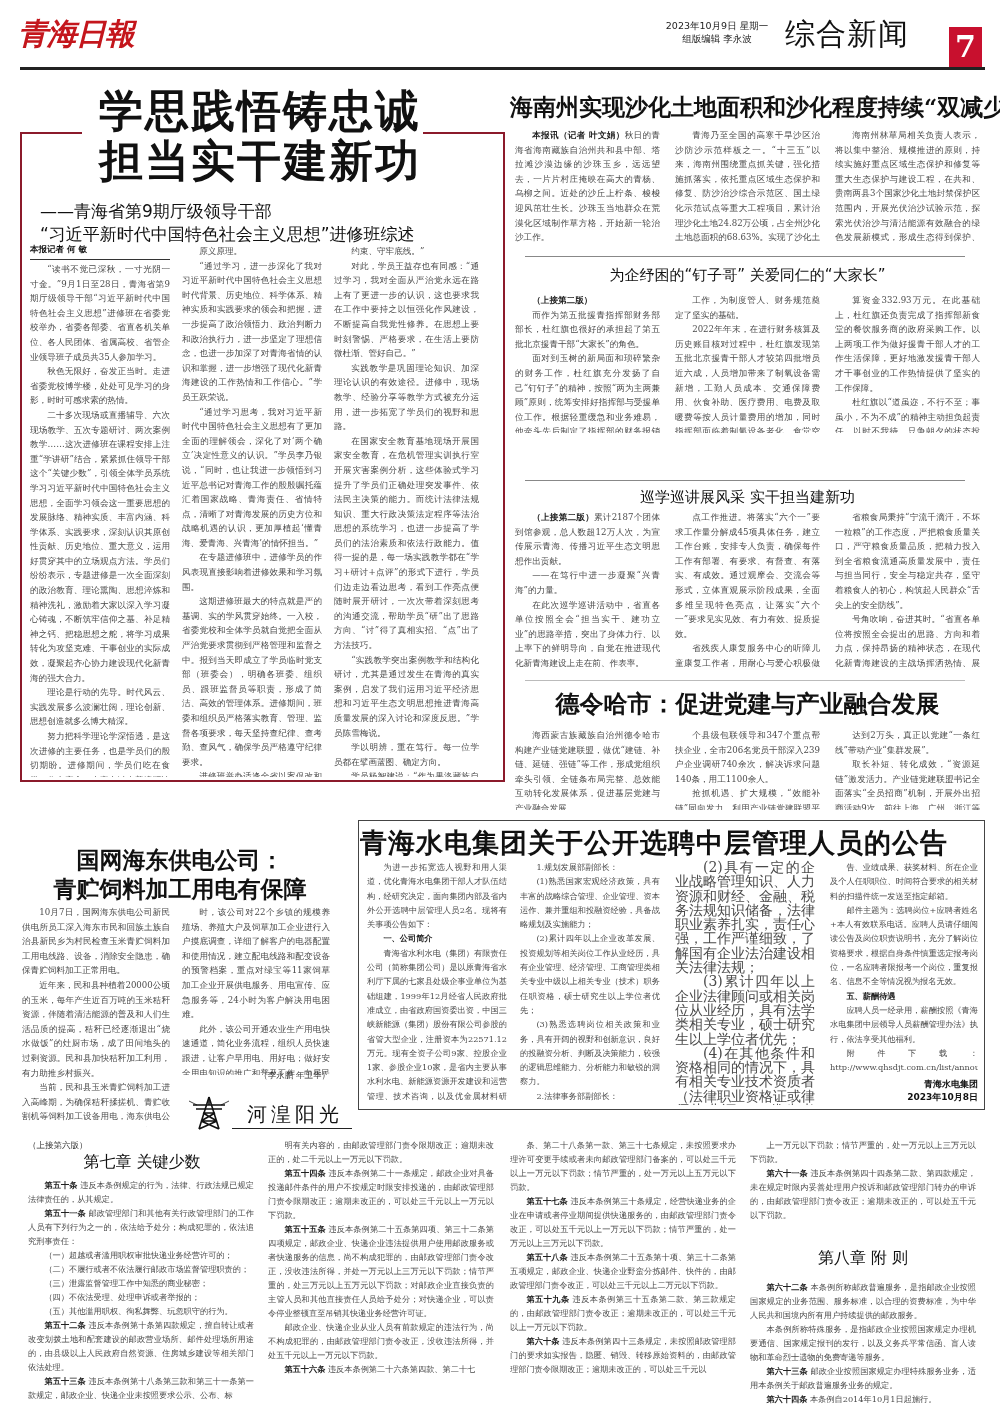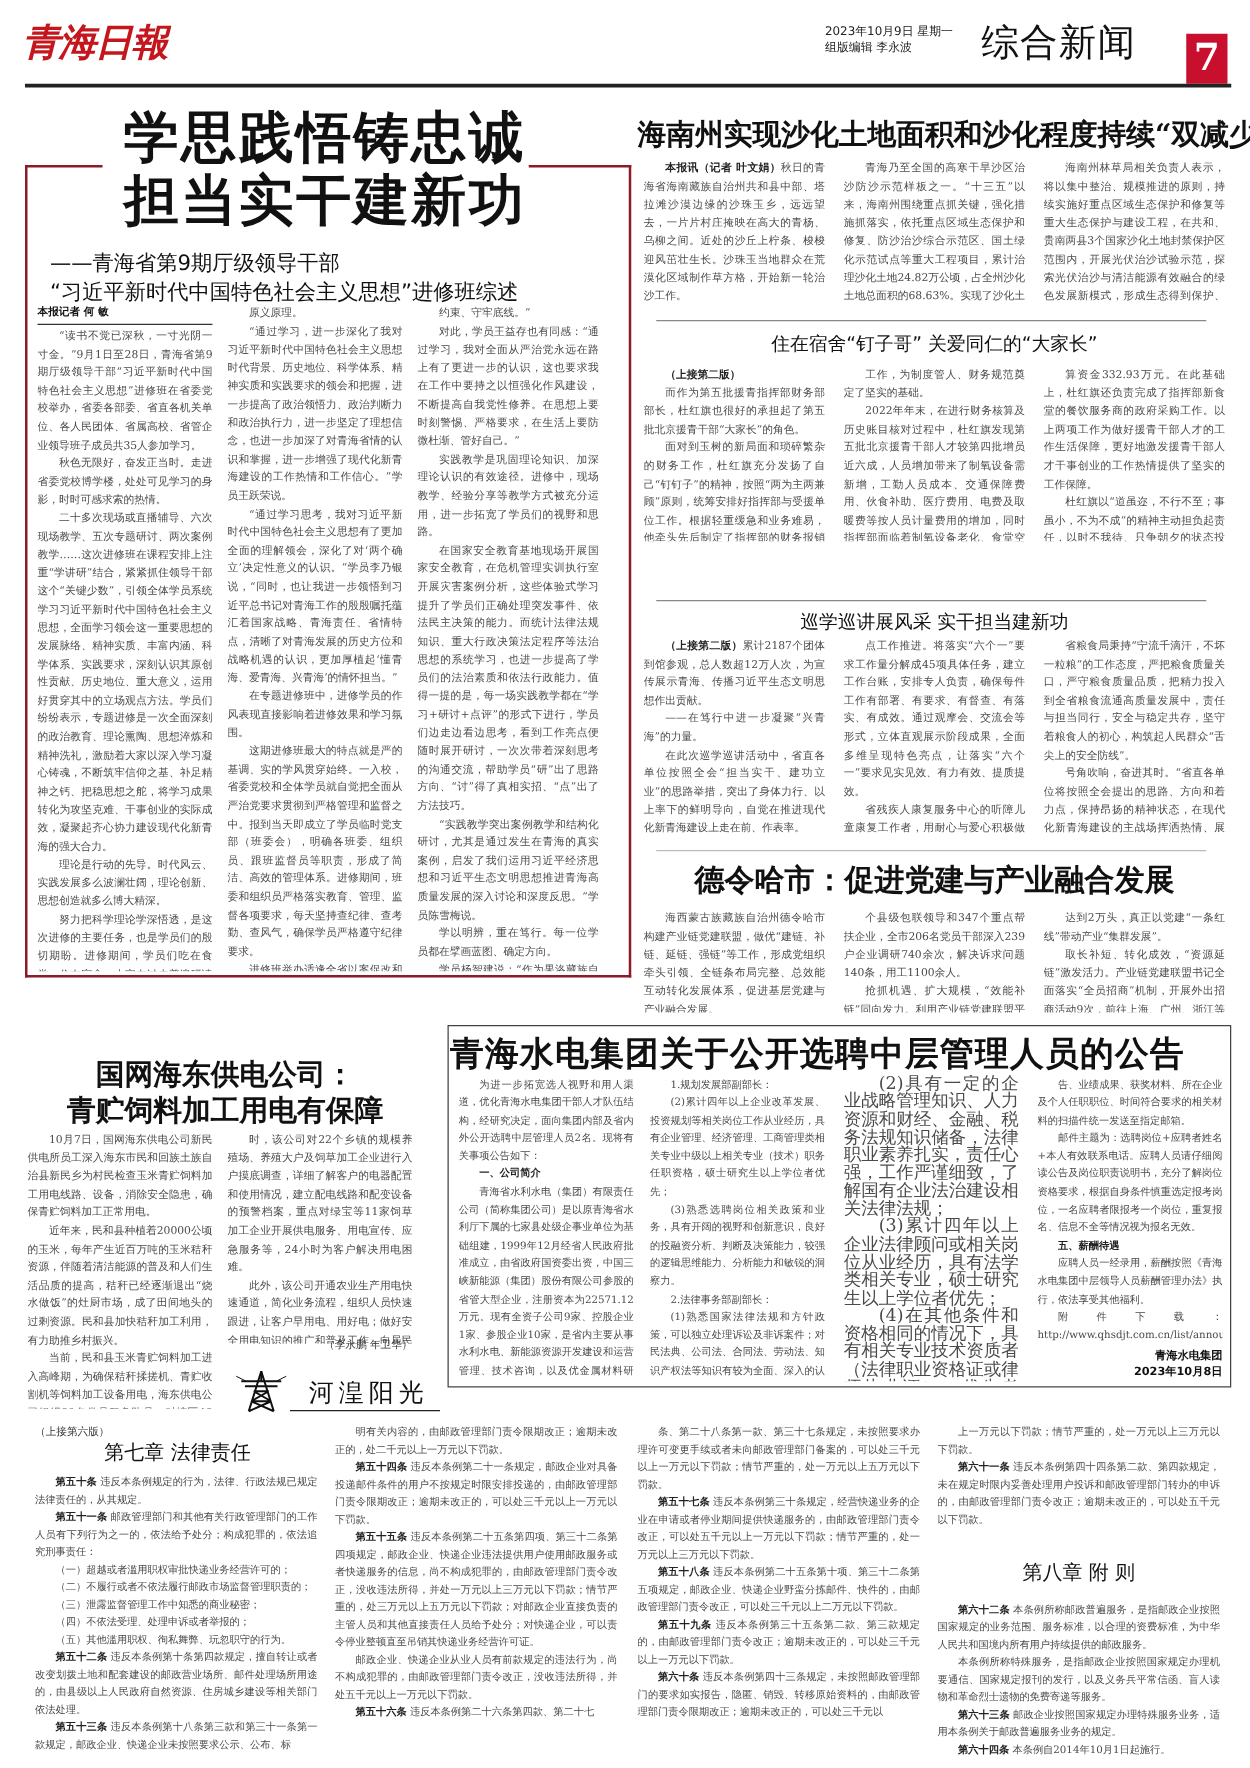--- a/index.html
+++ b/index.html
@@ -1,20 +1,20 @@
 <!DOCTYPE html>
 <html><head>
 <meta charset="utf-8">
 <style>
 *{box-sizing:border-box;margin:0;padding:0}
 html,body{width:1000px;height:1414px;background:#fff;overflow:hidden}
 body{position:relative;font-family:"DejaVu Serif","Liberation Serif",serif;color:#333}
 .abs{position:absolute}
 .masthead-logo{left:18px;top:14px;font-family:"DejaVu Serif",serif;font-size:30px;font-weight:bold;color:#c4161c;font-style:italic;letter-spacing:-1px}
-.date-line{left:660px;top:19px;font-family:"DejaVu Sans",sans-serif;font-size:9.5px;color:#222;text-align:left;line-height:13px;width:114px}
+.date-line{left:660px;top:19px;font-family:"DejaVu Sans",sans-serif;font-size:9.5px;color:#222;text-align:center;line-height:13px;width:114px}
 .section-name{left:785px;top:14px;font-family:"DejaVu Sans",sans-serif;font-size:30px;color:#111;letter-spacing:1px}
 .page-num{left:949px;top:27px;width:33px;height:40px;background:#c8102e;color:#fff;font-family:"DejaVu Serif",serif;font-weight:bold;font-size:30px;text-align:center;line-height:40px}
 .top-rule{left:20px;top:67px;width:965px;height:3px;background:#222}
 .col{font-size:8.6px;line-height:14.6px;text-align:justify;color:#4a4a4a;overflow:hidden}
 .col p{text-indent:2em}
 .col b{color:#222}
 .lead-title{left:60px;top:86px;width:400px;text-align:center;font-family:Liberation Sans, sans-serif;font-weight:bold;font-size:44px;line-height:50px;color:#111;letter-spacing:2px}
 .lead-box{left:20px;top:132px;width:485px;height:650px;border:2px solid #8b1a2b;border-top:none}
 .lead-box-top-l{left:20px;top:132px;width:62px;height:2px;background:#8b1a2b}
 .lead-box-top-r{left:423px;top:132px;width:82px;height:2px;background:#8b1a2b}
@@ -87,21 +87,21 @@
     <p>上个世纪六七十年代，沙珠玉是黄河上游风沙危害最严重的地区之一。经过40多年的艰苦奋战，沙珠玉成为</p>
   </div>
 <div class="abs col" style="left:675px;top:128px;width:145px;height:118px">
     <p>青海乃至全国的高寒干旱沙区治沙防沙示范样板之一。“十三五”以来，海南州围绕重点抓关键，强化措施抓落实，依托重点区域生态保护和修复、防沙治沙综合示范区、国土绿化示范试点等重大工程项目，累计治理沙化土地24.82万公顷，占全州沙化土地总面积的68.63%。实现了沙化土地面积和沙化程度持续“双减少”，森林覆盖率、草原植被覆盖度“双提高”的目标。</p>
   </div>
 <div class="abs col" style="left:835px;top:128px;width:145px;height:118px">
     <p>海南州林草局相关负责人表示，将以集中整治、规模推进的原则，持续实施好重点区域生态保护和修复等重大生态保护与建设工程，在共和、贵南两县3个国家沙化土地封禁保护区范围内，开展光伏治沙试验示范，探索光伏治沙与清洁能源有效融合的绿色发展新模式，形成生态得到保护、产业得到发展、民生得到改善及乡村振兴和民族团结进步高效融合的“海南经验”“海南样板”。</p>
   </div>
 <div class="abs rule" style="left:525px;top:256px;width:440px"></div>
 
-<div class="abs h-sans" style="left:510px;top:266px;width:475px;font-size:15px">住在宿舍“钉子哥”  关爱同仁的“大家长”</div>
+<div class="abs h-sans" style="left:510px;top:266px;width:475px;font-size:15px">为企纾困的“钉子哥”  关爱同仁的“大家长”</div>
 <div class="abs col" style="left:515px;top:293px;width:145px;height:140px">
     <p><b>（上接第二版）</b></p>
     <p>而作为第五批援青指挥部财务部部长，杜红旗也很好的承担起了第五批北京援青干部“大家长”的角色。</p>
     <p>面对到玉树的新局面和琐碎繁杂的财务工作，杜红旗充分发扬了自己“钉钉子”的精神，按照“两为主两兼顾”原则，统筹安排好指挥部与受援单位工作。根据轻重缓急和业务难易，他牵头先后制定了指挥部的财务报销办法，完成了《指挥部接受捐赠管理办法》《指挥部课题经费管理办法》《指挥部政府购买服务负面清单》以及《指挥部政府购买服务指导性目录》等规定的落地出台，有效加强了指挥部的财务管理基础</p>
   </div>
 <div class="abs col" style="left:675px;top:293px;width:145px;height:140px">
     <p>工作，为制度管人、财务规范奠定了坚实的基础。</p>
     <p>2022年年末，在进行财务核算及历史账目核对过程中，杜红旗发现第五批北京援青干部人才较第四批增员近六成，人员增加带来了制氧设备需新增，工勤人员成本、交通保障费用、伙食补助、医疗费用、电费及取暖费等按人员计量费用的增加，同时指挥部面临着制氧设备老化、食堂空间狭小需更新改造等诸多困难，原有的预算已无法覆盖现有的日常支出。于是杜红旗主动牵头，会同指挥部相关部室科学测算2022年预算追加量，经过科学严谨的测算和有理有据的申报，最终指挥部获批追加预</p>
   </div>
 <div class="abs col" style="left:835px;top:293px;width:145px;height:140px">
@@ -167,20 +167,21 @@
 
 <div class="abs ad-box"></div>
 <div class="abs ad-title">青海水电集团关于公开选聘中层管理人员的公告</div>
 <div class="abs col" style="left:367px;top:860px;width:140px;height:245px;font-size:8.2px;line-height:14.3px">
     <p>为进一步拓宽选人视野和用人渠道，优化青海水电集团干部人才队伍结构，经研究决定，面向集团内部及省内外公开选聘中层管理人员2名。现将有关事项公告如下：</p>
     <p><b>一、公司简介</b></p>
     <p>青海省水利水电（集团）有限责任公司（简称集团公司）是以原青海省水利厅下属的七家县处级企事业单位为基础组建，1999年12月经省人民政府批准成立，由省政府国资委出资，中国三峡新能源（集团）股份有限公司参股的省管大型企业，注册资本为22571.12万元。现有全资子公司9家、控股企业1家、参股企业10家，是省内主要从事水利水电、新能源资源开发建设和运营管理、技术咨询，以及优金属材料研发、生产的国有企业。</p>
   </div>
 <div class="abs col" style="left:520px;top:860px;width:140px;height:245px;font-size:8.2px;line-height:14.3px">
     <p>1.规划发展部副部长：</p>
+    <p>(1)熟悉国家宏观经济政策，具有丰富的战略综合管理、企业管理、资本运作、兼并重组和投融资经验，具备战略规划及实施能力；</p>
     <p>(2)累计四年以上企业改革发展、投资规划等相关岗位工作从业经历，具有企业管理、经济管理、工商管理类相关专业中级以上相关专业（技术）职务任职资格，硕士研究生以上学位者优先；</p>
     <p>(3)熟悉选聘岗位相关政策和业务，具有开阔的视野和创新意识，良好的投融资分析、判断及决策能力，较强的逻辑思维能力、分析能力和敏锐的洞察力。</p>
     <p>2.法律事务部副部长：</p>
     <p>(1)熟悉国家法律法规和方针政策，可以独立处理诉讼及非诉案件；对民法典、公司法、合同法、劳动法、知识产权法等知识有较为全面、深入的认识和掌握，具备良好的口头表达能力和文字写作功底；</p>
   </div>
 <div class="abs col" style="left:675px;top:860px;width:140px;height:245px;font-size:14px;line-height:14.3px">
     <p>(2)具有一定的企业战略管理知识、人力资源和财经、金融、税务法规知识储备，法律职业素养扎实，责任心强，工作严谨细致，了解国有企业法治建设相关法律法规；</p>
     <p>(3)累计四年以上企业法律顾问或相关岗位从业经历，具有法学类相关专业，硕士研究生以上学位者优先；</p>
     <p>(4)在其他条件和资格相同的情况下，具有相关专业技术资质者（法律职业资格证或律师执业证），优先考虑。</p>
     <p><b>四、报名</b></p>
@@ -193,21 +194,21 @@
     <p>应聘人员一经录用，薪酬按照《青海水电集团中层领导人员薪酬管理办法》执行，依法享受其他福利。</p>
     <p>附件下载：http://www.qhsdjt.com.cn/list/announcet/6771.html</p>
     <p>邮箱地址：qlsdjtzzrsb@163.com</p>
   </div>
 <div class="abs ad-sign" style="left:830px;top:1078px;width:148px">
   <div>青海水电集团</div>
   <div>2023年10月8日</div>
 </div>
 
 <div class="abs continue" style="left:28px;top:1140px">（上接第六版）</div>
-<div class="abs law-h" style="left:22px;top:1152px;width:240px">第七章  法律责任</div>
+<div class="abs law-h" style="left:22px;top:1152px;width:240px">第七章  关键少数</div>
 <div class="abs col" style="left:28px;top:1178px;width:226px;height:236px;font-size:8.2px;line-height:14px">
     <p><b>第五十条</b> 违反本条例规定的行为，法律、行政法规已规定法律责任的，从其规定。</p>
     <p><b>第五十一条</b> 邮政管理部门和其他有关行政管理部门的工作人员有下列行为之一的，依法给予处分；构成犯罪的，依法追究刑事责任：</p>
     <p>（一）超越或者滥用职权审批快递业务经营许可的；</p>
     <p>（二）不履行或者不依法履行邮政市场监督管理职责的；</p>
     <p>（三）泄露监督管理工作中知悉的商业秘密；</p>
     <p>（四）不依法受理、处理申诉或者举报的；</p>
     <p>（五）其他滥用职权、徇私舞弊、玩忽职守的行为。</p>
     <p><b>第五十二条</b> 违反本条例第十条第四款规定，擅自转让或者改变划拨土地和配套建设的邮政营业场所、邮件处理场所用途的，由县级以上人民政府自然资源、住房城乡建设等相关部门依法处理。</p>
     <p><b>第五十三条</b> 违反本条例第十八条第三款和第三十一条第一款规定，邮政企业、快递企业未按照要求公示、公布、标</p>

